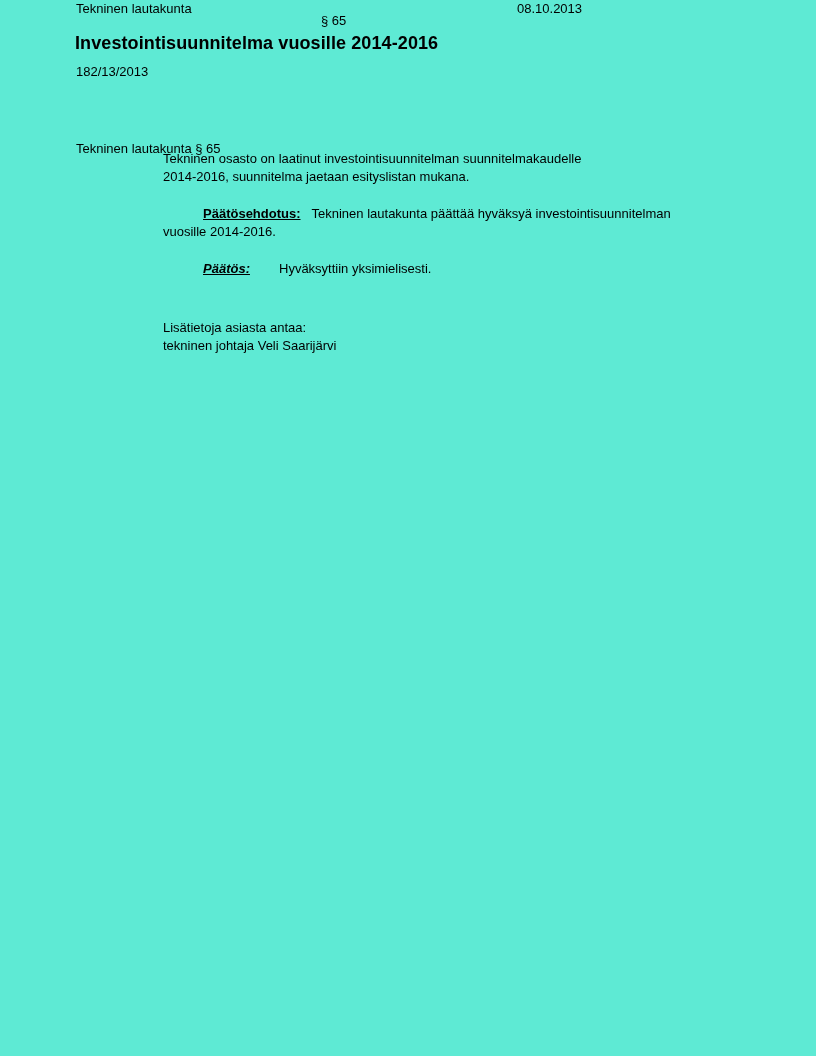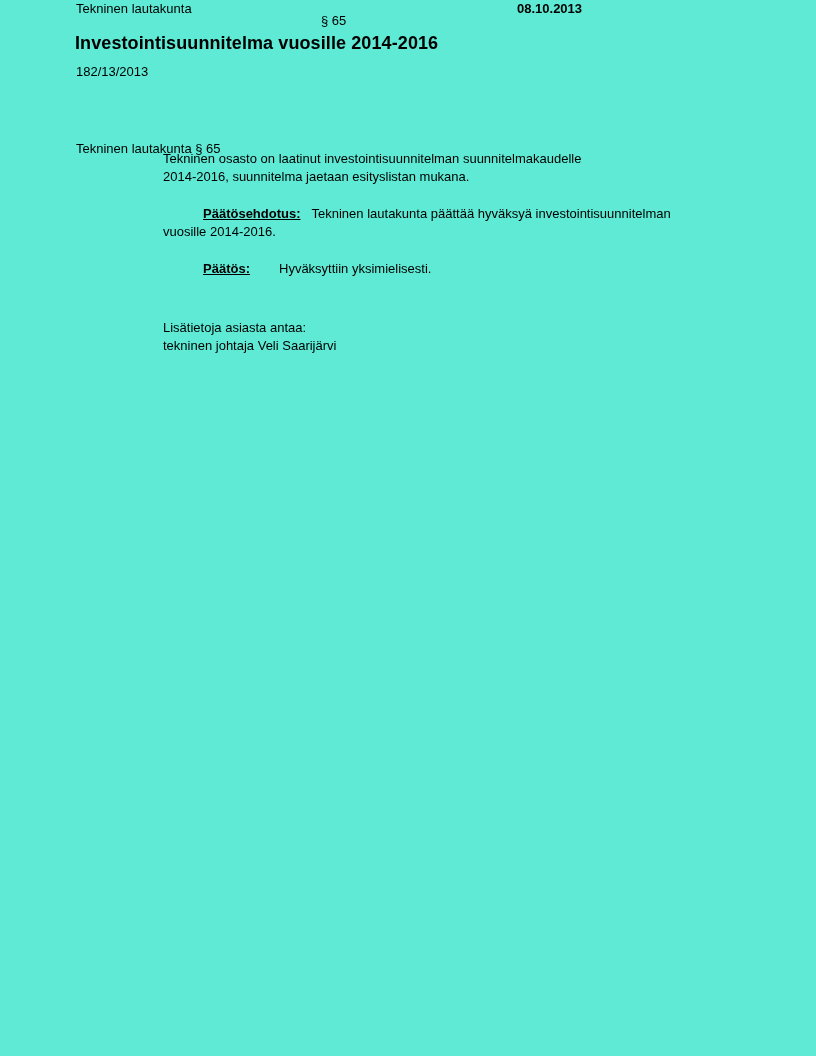--- a/index.html
+++ b/index.html
@@ -16,21 +16,21 @@
     font-family: "Liberation Sans", "DejaVu Sans", sans-serif;
     font-size: 13px;
     line-height: 17.5px;
     overflow: hidden;
   }
   .abs { position: absolute; }
 
   
   .hdr-committee { left: 76px;  top: 0px; }
   .hdr-section   { left: 293px; top: 12px; margin-left: 28px; }
-  .hdr-date      { left: 517px; top: 0px; font-weight: bold; }
+  .hdr-date      { left: 517px; top: 0px; }
 
   
   .doc-title {
     left: 75px;
     top: 33px;
     font-size: 18px;
     line-height: 21px;
     font-weight: bold;
     letter-spacing: 0.1px;
   }
@@ -46,20 +46,21 @@
 
   .label {
     font-weight: bold;
     text-decoration: underline;
     padding-left: 40px;
   }
   .proposal-label { margin-right: 11px; }
   .decision-label {
     display: inline-block;
     width: 76px;
+    font-style: italic;
   }
 </style>
 </head>
 <body>
 
 <div class="page">
 
   <span class="abs hdr-committee">Tekninen lautakunta</span>
   <span class="abs hdr-section">§ 65</span>
   <span class="abs hdr-date">08.10.2013</span>

